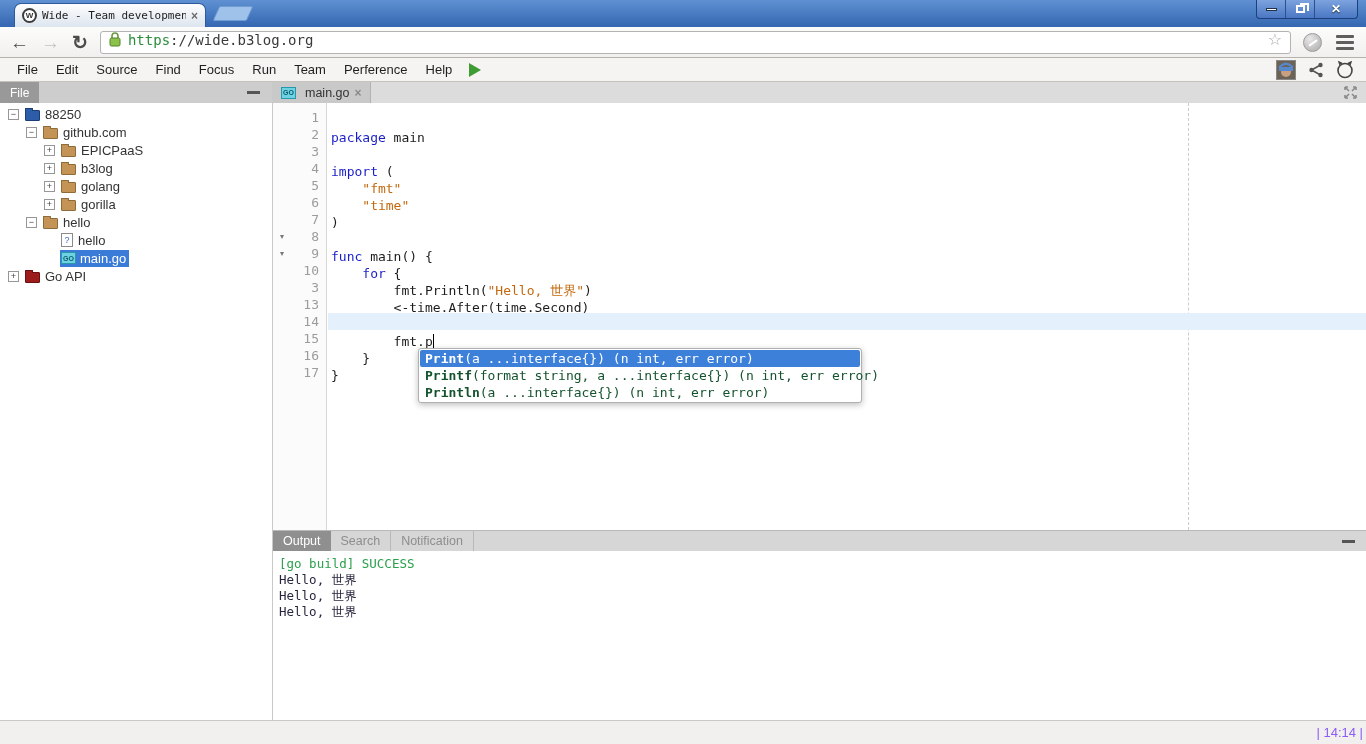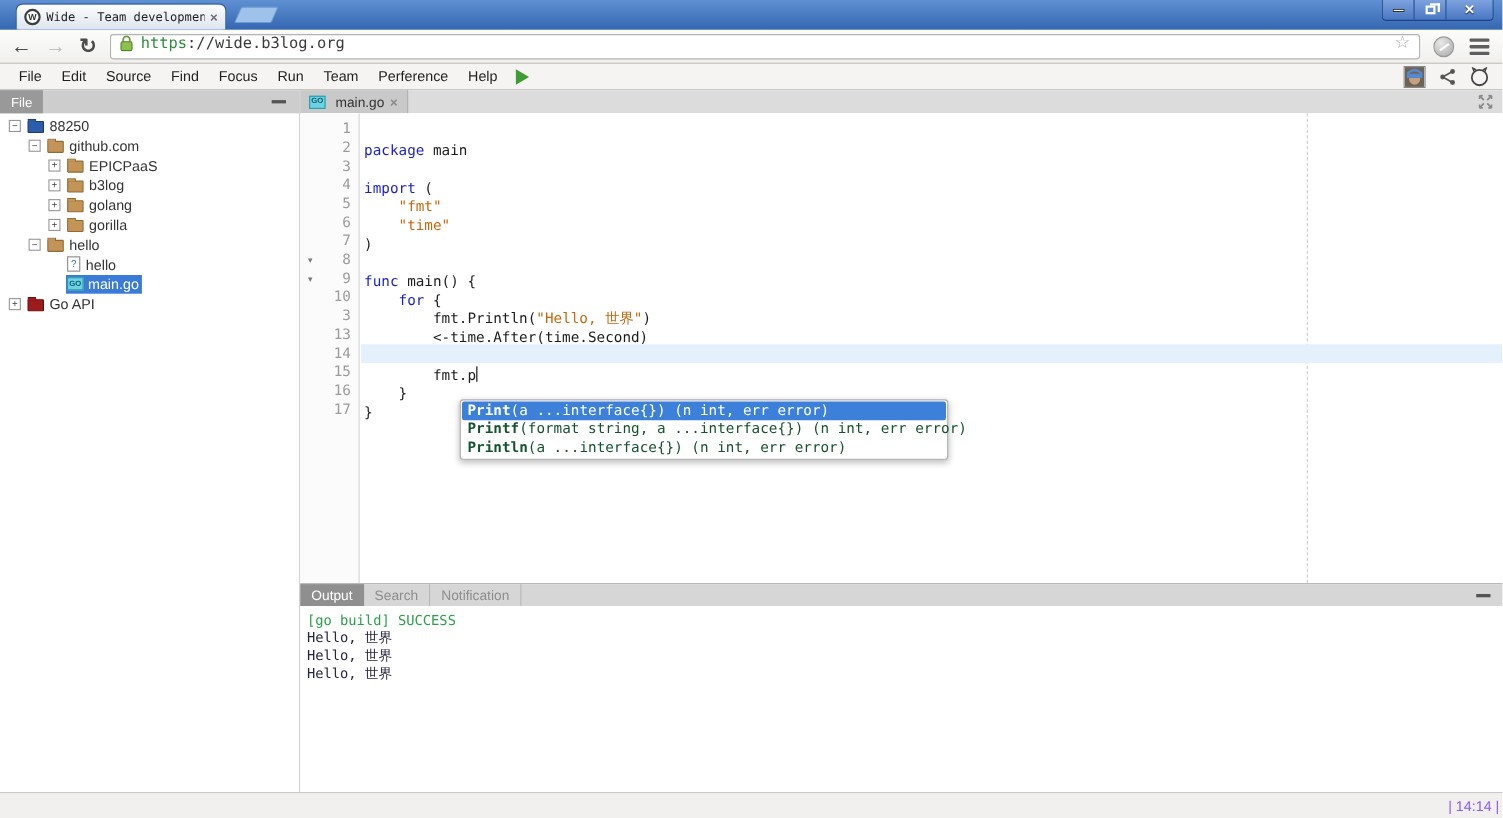--- a/index.html
+++ b/index.html
@@ -94,21 +94,21 @@
   .code-line.current { background:linear-gradient(to right, transparent 55px, #e4f1fc 55px); }
   .fold { width:18px; text-align:center; color:#777; font-size:8px; line-height:17px; flex:none; font-family:"DejaVu Sans",sans-serif;}
   .lnum { width:34px; text-align:right; padding-right:6px; color:#9c9c9c; flex:none; }
   .ltext { padding-left:6px; white-space:pre;margin-top:20px; }
   .seg-kw { color:#1a1ec8; }
   .seg-str { color:#c4680e; }
   .seg-pl { color:#1c1c1c; }
   .cursor { display:inline-block; width:1px; height:14px; background:#000; vertical-align:-2px; }
 
   .autocomplete { position:absolute; left:145px; top:245px; width:444px; background:#fff; border:1px solid #b0b0b0;
-                  border-radius:3px; box-shadow:0 2px 6px rgba(0,0,0,.25); padding:1px; z-index:5;margin-top:15px; }
+                  border-radius:3px; box-shadow:0 2px 6px rgba(0,0,0,.25); padding:1px; z-index:5; }
   .ac-row { height:17px; line-height:17px; padding:0 5px; white-space:pre; color:#14532d; font-size:13px; border-radius:2px;}
   .ac-row b { font-weight:bold; }
   .ac-row.selected { background:#3c80da; color:#fff; }
 
   
   .bottom-panel { height:190px; flex:none; border-top:1px solid #b9b9b9; display:flex; flex-direction:column; }
   .btabs { height:20px; background:#d6d6d6; display:flex; align-items:stretch; font-size:12.5px; flex:none; }
   .btab2 { display:flex; align-items:center; padding:0 10px; color:#8e8e8e; border-right:1px solid #b8b8b8; }
   .btab2.active { background:#8f8f8f; color:#fff; border-right:none;text-align:right; }
   .bdash { margin-left:auto; margin-right:11px; align-self:center; width:13px; height:3px; background:#555; }

